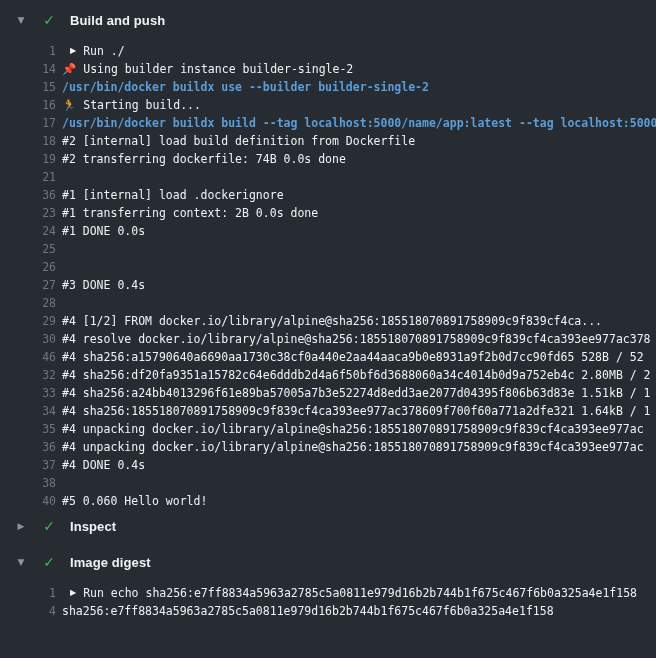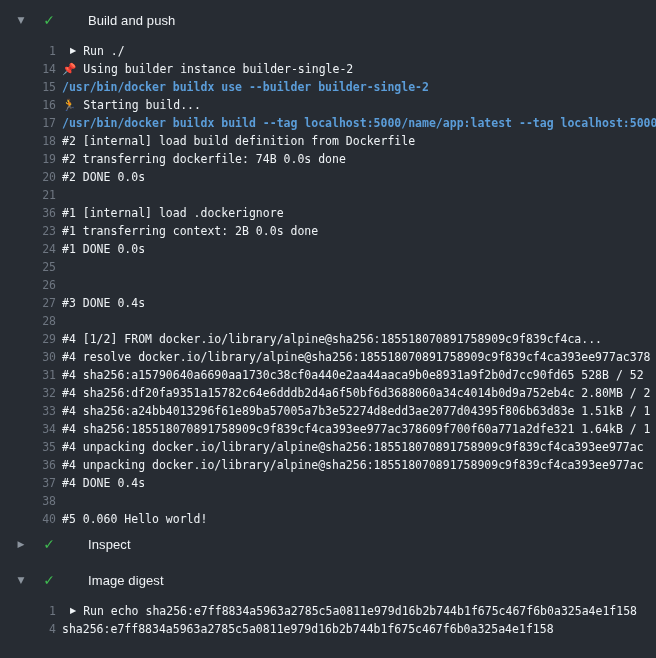--- a/index.html
+++ b/index.html
@@ -40,25 +40,25 @@
     margin-left: 15px;
     width: 16px;
     color: #3fb950;
     font-size: 14px;
     font-weight: bold;
     line-height: 24px;
     text-align: center;
     font-family: "DejaVu Sans", sans-serif;
   }
   .section-title {
-    margin-left: 31px;
+    margin-left: 13px;
     color: #f0f3f6;
     font-family: "Liberation Sans", sans-serif;
     font-size: 13px;
-    font-weight: 400;
+    font-weight: 700;
     letter-spacing: 0.1px;
   }
   
   .section-body {
     margin: 10px 0 4px 0;
     font-family: "DejaVu Sans Mono", monospace;
     font-size: 11.5px;
     line-height: 18px;
   }
   .log-row {
@@ -104,32 +104,31 @@
       <span class="section-title">Build and push</span>
     </div>
     <div class="section-body">
       <div class="log-row"><span class="line-num">1</span><span class="group-arrow">▶</span><span class="line-text">Run ./</span></div>
       <div class="log-row"><span class="line-num">14</span><span class="line-text">📌 Using builder instance builder-single-2</span></div>
       <div class="log-row"><span class="line-num">15</span><span class="line-text cmd">/usr/bin/docker buildx use --builder builder-single-2</span></div>
       <div class="log-row"><span class="line-num">16</span><span class="line-text">🏃 Starting build...</span></div>
       <div class="log-row"><span class="line-num">17</span><span class="line-text cmd">/usr/bin/docker buildx build --tag localhost:5000/name/app:latest --tag localhost:5000/name/app:1.0.0</span></div>
       <div class="log-row"><span class="line-num">18</span><span class="line-text">#2 [internal] load build definition from Dockerfile</span></div>
       <div class="log-row"><span class="line-num">19</span><span class="line-text">#2 transferring dockerfile: 74B 0.0s done</span></div>
-      <div class="log-row"><span class="line-num">20</span><span class="line-text">#2 DONE 0.0s</span></div>
       <div class="log-row"><span class="line-num">21</span></div>
       <div class="log-row"><span class="line-num">36</span><span class="line-text">#1 [internal] load .dockerignore</span></div>
       <div class="log-row"><span class="line-num">23</span><span class="line-text">#1 transferring context: 2B 0.0s done</span></div>
       <div class="log-row"><span class="line-num">24</span><span class="line-text">#1 DONE 0.0s</span></div>
       <div class="log-row"><span class="line-num">25</span></div>
       <div class="log-row"><span class="line-num">26</span></div>
       <div class="log-row"><span class="line-num">27</span><span class="line-text">#3 DONE 0.4s</span></div>
       <div class="log-row"><span class="line-num">28</span></div>
       <div class="log-row"><span class="line-num">29</span><span class="line-text">#4 [1/2] FROM docker.io/library/alpine@sha256:185518070891758909c9f839cf4ca...</span></div>
       <div class="log-row"><span class="line-num">30</span><span class="line-text">#4 resolve docker.io/library/alpine@sha256:185518070891758909c9f839cf4ca393ee977ac378</span></div>
-      <div class="log-row"><span class="line-num">31</span><span class="line-text">#4 sha256:a15790640a6690aa1730c38cf0a440e2aa44aaca9b0e8931a9f2b0d7cc90fd65 528B / 52</span></div>
+      <div class="log-row"><span class="line-num">46</span><span class="line-text">#4 sha256:a15790640a6690aa1730c38cf0a440e2aa44aaca9b0e8931a9f2b0d7cc90fd65 528B / 52</span></div>
       <div class="log-row"><span class="line-num">32</span><span class="line-text">#4 sha256:df20fa9351a15782c64e6dddb2d4a6f50bf6d3688060a34c4014b0d9a752eb4c 2.80MB / 2</span></div>
       <div class="log-row"><span class="line-num">33</span><span class="line-text">#4 sha256:a24bb4013296f61e89ba57005a7b3e52274d8edd3ae2077d04395f806b63d83e 1.51kB / 1</span></div>
       <div class="log-row"><span class="line-num">34</span><span class="line-text">#4 sha256:185518070891758909c9f839cf4ca393ee977ac378609f700f60a771a2dfe321 1.64kB / 1</span></div>
       <div class="log-row"><span class="line-num">35</span><span class="line-text">#4 unpacking docker.io/library/alpine@sha256:185518070891758909c9f839cf4ca393ee977ac</span></div>
       <div class="log-row"><span class="line-num">36</span><span class="line-text">#4 unpacking docker.io/library/alpine@sha256:185518070891758909c9f839cf4ca393ee977ac</span></div>
       <div class="log-row"><span class="line-num">37</span><span class="line-text">#4 DONE 0.4s</span></div>
       <div class="log-row"><span class="line-num">38</span></div>
       <div class="log-row"><span class="line-num">40</span><span class="line-text">#5 0.060 Hello world!</span></div>
     </div>
     <div class="section-header">

